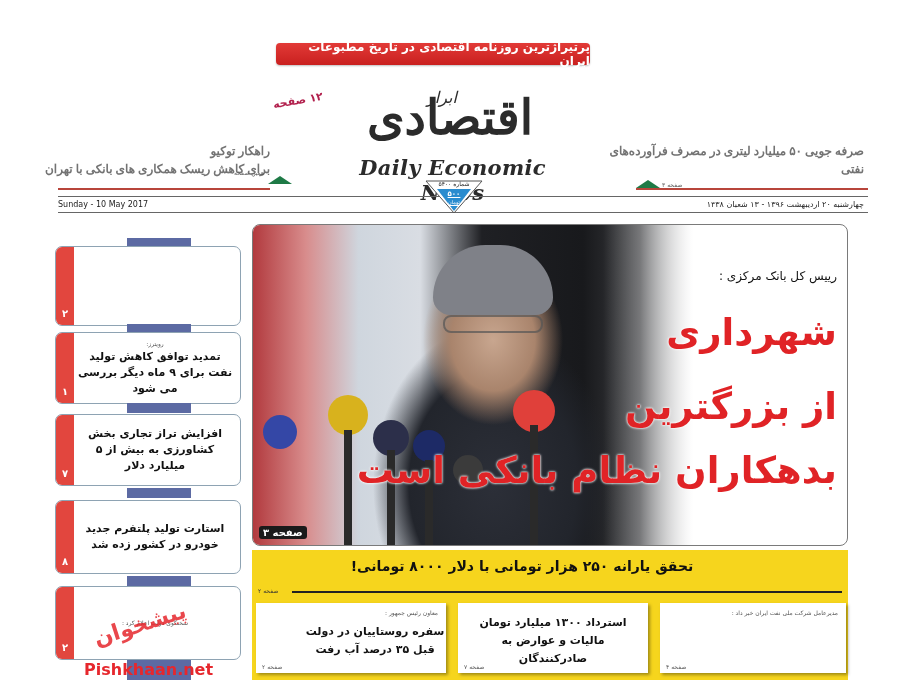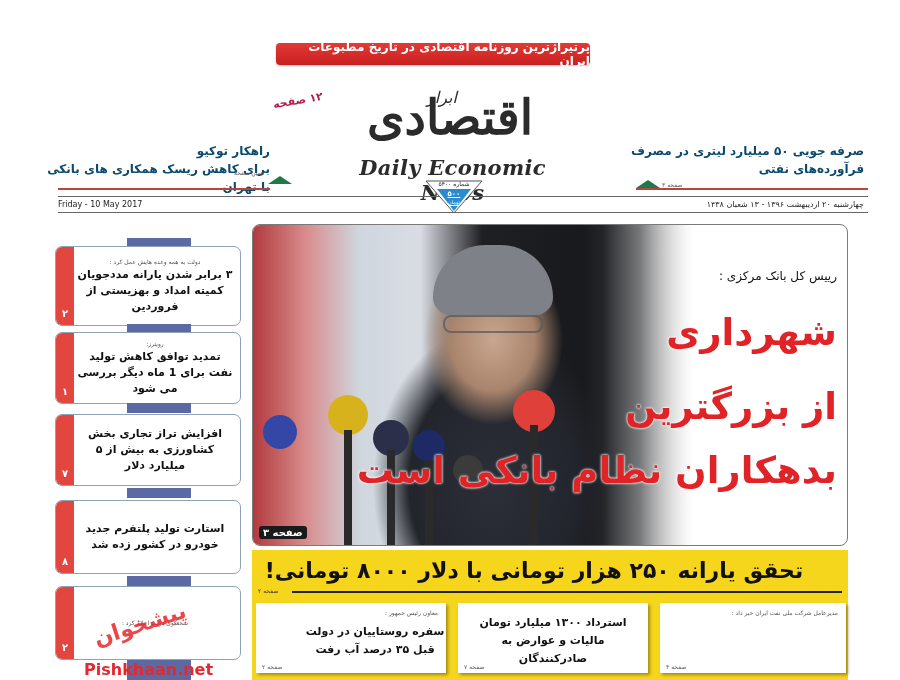--- a/index.html
+++ b/index.html
@@ -39,21 +39,21 @@
   }
 
   
   .issue-tri {
     left: 425px; top: 180px; width: 58px; height: 34px;
   }
   .issue-number { left: 431px; top: 180px; width: 46px; font-size: 6px; text-align: center; color: #222; }
   .issue-price  { left: 441px; top: 190px; width: 26px; font-size: 7px; text-align: center; color: #fff; font-weight: bold; line-height: 8px; text-decoration: underline; }
 
   
-  .hdr-teaser { font-weight: bold; font-size: 12px; line-height: 18px; color: #0c4a6e; }
+  .hdr-teaser { font-weight: bold; font-size: 12px; line-height: 18px; color: #737373; font-family: Liberation Serif, serif; }
   .hdr-teaser-right { right: 36px; top: 142px; width: 260px; text-align: right; }
   .hdr-teaser-left { left: 58px; top: 142px; width: 270px; text-align: right; }
   .pg-ref { font-size: 6px; color: #555; }
   .green-tri { width: 0; height: 0; border-left: 12px solid transparent; border-right: 12px solid transparent; border-bottom: 8px solid #1e7a46; }
 
   
   .rule-red { height: 2px; background: #b8453b; }
   .rule-gray { height: 1px; background: #666; }
 
   .date-en { left: 58px; top: 200px; font-size: 8px; color: #222; }
@@ -88,21 +88,21 @@
   .mic { position: absolute; border-radius: 50%; }
   .mic-stem { position: absolute; width: 8px; background: #2a2a2a; }
   .photo-fade { position: absolute; left: 350px; top: 0; width: 120px; height: 322px; background: linear-gradient(90deg, rgba(255,255,255,0), #fff); }
   .photo-page-tag { position: absolute; left: 6px; bottom: 8px; font-size: 10px; font-weight: bold; color: #fff; background: #1a1a1a; padding: 1px 4px; border-radius: 3px; }
 
   .kicker-main { right: 10px; top: 44px; font-size: 12px; color: #111; text-align: right; }
   .headline-line { right: 10px; text-align: right; font-weight: bold; color: #e02326; font-size: 37px; line-height: 44px; letter-spacing: -1px; text-shadow: 0 0 2px #fff, 0 0 3px #fff; white-space: nowrap; }
 
   
   .yellow-band { left: 252px; top: 550px; width: 596px; height: 130px; background: #f6d51d; }
-  .yellow-headline { left: 252px; top: 558px; width: 540px; text-align: center; font-size: 22px; font-weight: bold; color: #111; margin-left: 12px; }
+  .yellow-headline { left: 252px; top: 558px; width: 540px; text-align: center; font-size: 14px; font-weight: bold; color: #111; }
   .yellow-rule { left: 292px; top: 591px; width: 550px; height: 1.5px; background: #222; }
   .yellow-pg { left: 258px; top: 587px; font-size: 6px; color: #333; }
 
   .sub-card { position: absolute; top: 603px; height: 70px; background: #fff; box-shadow: 2px 2px 3px rgba(0,0,0,0.35); display: flex; flex-direction: column; justify-content: center; align-items: center; text-align: center; }
   .sub-kicker { position: absolute; right: 8px; top: 6px; font-size: 6px; color: #555; }
   .sub-title { font-size: 11px; font-weight: bold; line-height: 18px; color: #111; margin-top: 6px; }
   .sub-pg { position: absolute; left: 6px; bottom: 3px; font-size: 6px; color: #555; }
 
   
   .watermark-fa { left: 92px; top: 612px; font-size: 22px; font-weight: bold; color: #e6272d; opacity: 0.85; transform: rotate(-18deg); }
@@ -133,51 +133,47 @@
 <div class="abs" style="left:236px; top:176px; display:flex; align-items:flex-end; gap:2px;">
   <span class="pg-ref" style="position:relative; top:-8px; left:-2px;">همین صفحه</span>
   <div class="green-tri"></div>
 </div>
 
 <div class="abs rule-red" style="left:58px; top:188px; width:212px;"></div>
 <div class="abs rule-red" style="left:636px; top:188px; width:232px;"></div>
 <div class="abs rule-gray" style="left:58px; top:196px; width:810px;"></div>
 <div class="abs rule-gray" style="left:58px; top:212px; width:810px;"></div>
 
-<div class="abs date-en">Friday -  10 May 2017</div>
+<div class="abs date-en">Sunday -  10 May 2017</div>
 <div class="abs date-fa rtl">چهارشنبه ۲۰ اردیبهشت ۱۳۹۶ - ۱۳ شعبان ۱۴۳۸</div>
 
 <svg class="abs issue-tri" viewBox="0 0 58 34">
   <polygon points="1,1 57,1 29,33" fill="#ffffff" stroke="#555" stroke-width="1"></polygon>
   <polygon points="12,9 46,9 29,31" fill="#2a8ccf"></polygon>
 </svg>
 <div class="abs issue-number rtl">شماره ۵۴۰۰</div>
 <div class="abs issue-price">
   <div>۵۰۰</div>
   <div style="font-size:5px; font-weight:normal;">تومان</div>
 </div>
 
 <div class="card-connector abs" style="top:238px;"></div>
 <div class="card" style="top:246px; height:80px;">
   <div class="card-tab">
       <div class="card-num">۲</div>
     </div>
-  <div class="card-body rtl">
-    <div class="card-kicker">دولت به همه وعده هایش عمل کرد :</div>
-    <div class="card-title">۳ برابر شدن یارانه مددجویان کمیته امداد و بهزیستی از فروردین</div>
-  </div>
 </div>
 <div class="card-connector abs" style="top:324px;"></div>
 <div class="card" style="top:332px; height:72px;">
   <div class="card-tab">
       <div class="card-num">۱</div>
     </div>
   <div class="card-body rtl">
     <div class="card-kicker">رویترز:</div>
-    <div class="card-title">تمدید توافق کاهش تولید نفت برای 1 ماه دیگر بررسی می شود</div>
+    <div class="card-title">تمدید توافق کاهش تولید نفت برای ۹ ماه دیگر بررسی می شود</div>
   </div>
 </div>
 <div class="card-connector abs" style="top:403px;"></div>
 <div class="card" style="top:414px; height:72px;">
   <div class="card-tab">
       <div class="card-num">۷</div>
     </div>
   <div class="card-body rtl">
     <div class="card-title">افزایش تراز تجاری بخش کشاورزی به بیش از ۵ میلیارد دلار</div>
   </div>

